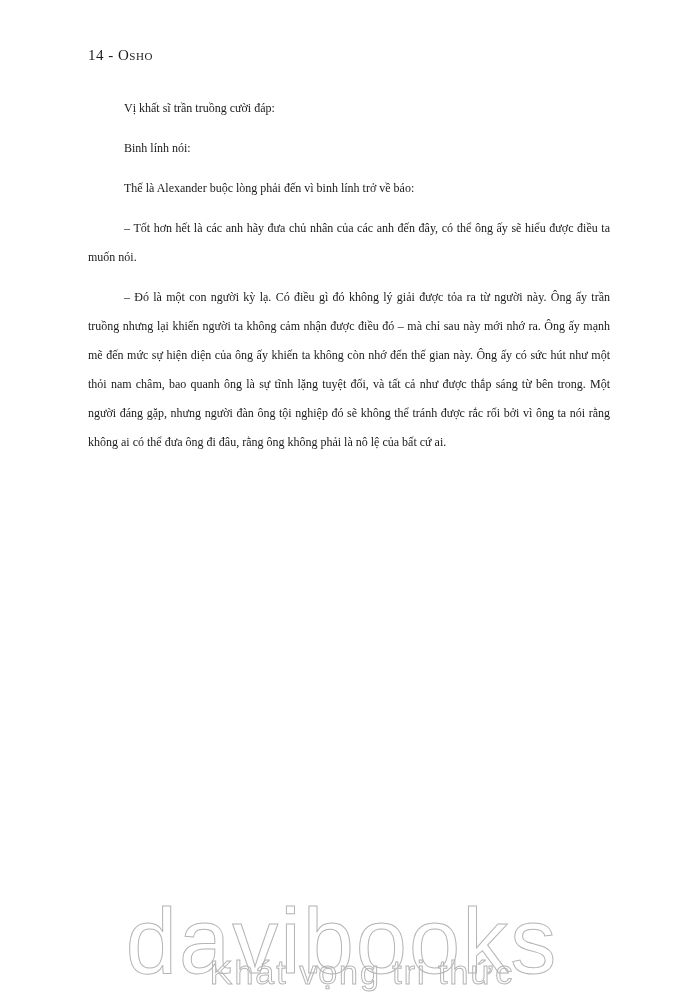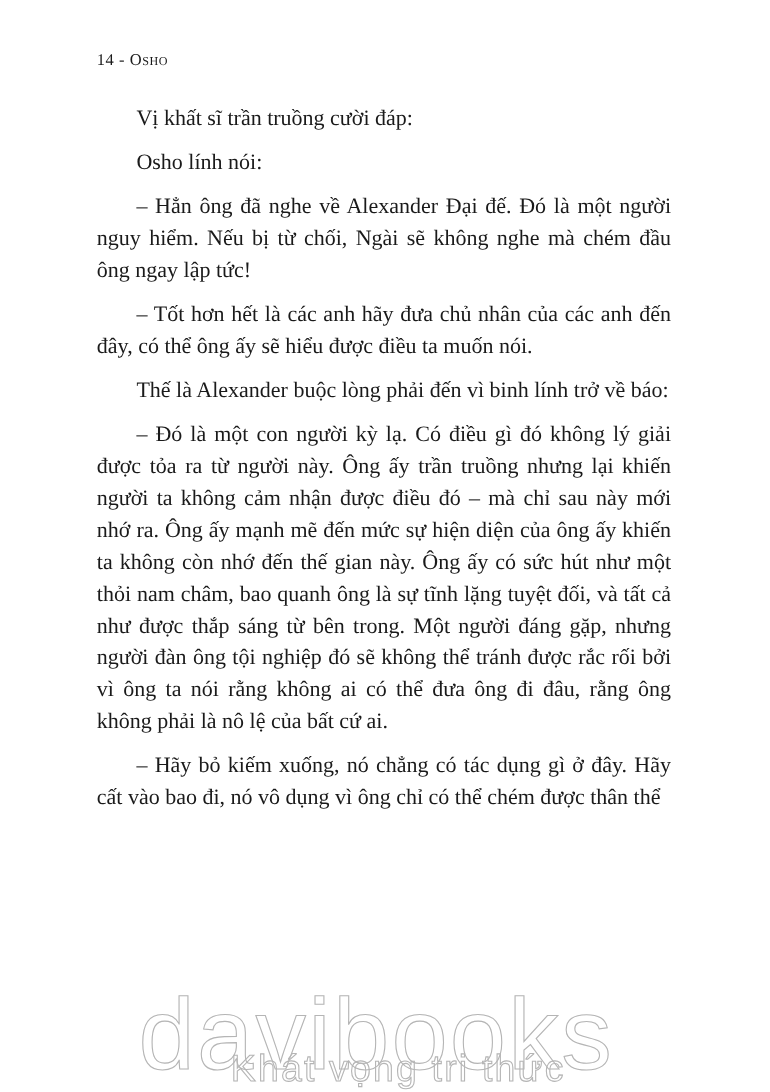--- a/index.html
+++ b/index.html
@@ -1,40 +1,38 @@
 <!DOCTYPE html>
 <html><head>
 <meta charset="utf-8">
 <style>
   html, body { margin:0; padding:0; background:#ffffff; }
   body { width:700px; height:993px; position:relative; overflow:hidden; }
   .page { position:absolute; left:0; top:0; width:700px; height:858px; background:#fff; }
   .running-head { position:absolute; left:88px; top:47px; font-family:"Liberation Serif", serif; font-size:15px; color:#1a1a1a; letter-spacing:0.5px; }
   .running-head .sc { font-variant:small-caps; }
-  .body-text { position:absolute; left:88px; top:94px; width:522px; font-family:"Liberation Serif", serif; font-size:20px; line-height:29px; color:#1a1a1a; }
+  .body-text { position:absolute; left:88px; top:94px; width:522px; font-family:"Liberation Serif", serif; font-size:12px; line-height:29px; color:#1a1a1a; }
   .body-text p { margin:0 0 11px 0; text-indent:36px; text-align:justify; text-align-last:left; }
   .watermark { position:absolute; left:0; width:700px; text-align:center; font-family:"Liberation Sans", sans-serif; color:transparent; -webkit-text-stroke:1px #b5b5b5; }
   .wm-brand { top:895px; left:-8px; font-size:92px; line-height:92px; letter-spacing:2px; }
   .wm-tag { top:955px; left:12px; font-size:34px; line-height:34px; letter-spacing:2px; }
 </style>
 </head>
 <body>
 
 <div class="page">
   <div class="running-head">
     <span>14</span>
     <span>-</span>
     <span class="sc">Osho</span>
   </div>
 
   <div class="body-text">
     <p>Vị khất sĩ trần truồng cười đáp:</p>
-    <p>Osho lính nói:</p>
-    <p>– Hẳn ông đã nghe về Alexander Đại đế. Đó là một người nguy hiểm. Nếu bị từ chối, Ngài sẽ không nghe mà chém đầu ông ngay lập tức!</p>
+    <p>Binh lính nói:</p>
+    <p>Thế là Alexander buộc lòng phải đến vì binh lính trở về báo:</p>
     <p>– Tốt hơn hết là các anh hãy đưa chủ nhân của các anh đến đây, có thể ông ấy sẽ hiểu được điều ta muốn nói.</p>
-    <p>Thế là Alexander buộc lòng phải đến vì binh lính trở về báo:</p>
     <p>– Đó là một con người kỳ lạ. Có điều gì đó không lý giải được tỏa ra từ người này. Ông ấy trần truồng nhưng lại khiến người ta không cảm nhận được điều đó – mà chỉ sau này mới nhớ ra. Ông ấy mạnh mẽ đến mức sự hiện diện của ông ấy khiến ta không còn nhớ đến thế gian này. Ông ấy có sức hút như một thỏi nam châm, bao quanh ông là sự tĩnh lặng tuyệt đối, và tất cả như được thắp sáng từ bên trong. Một người đáng gặp, nhưng người đàn ông tội nghiệp đó sẽ không thể tránh được rắc rối bởi vì ông ta nói rằng không ai có thể đưa ông đi đâu, rằng ông không phải là nô lệ của bất cứ ai.</p>
-    <p>– Hãy bỏ kiếm xuống, nó chẳng có tác dụng gì ở đây. Hãy cất vào bao đi, nó vô dụng vì ông chỉ có thể chém được thân thể</p>
   </div>
 
   <div class="watermark wm-brand">davibooks</div>
   <div class="watermark wm-tag">Khát vọng tri thức</div>
 </div>
 
 </body></html>

